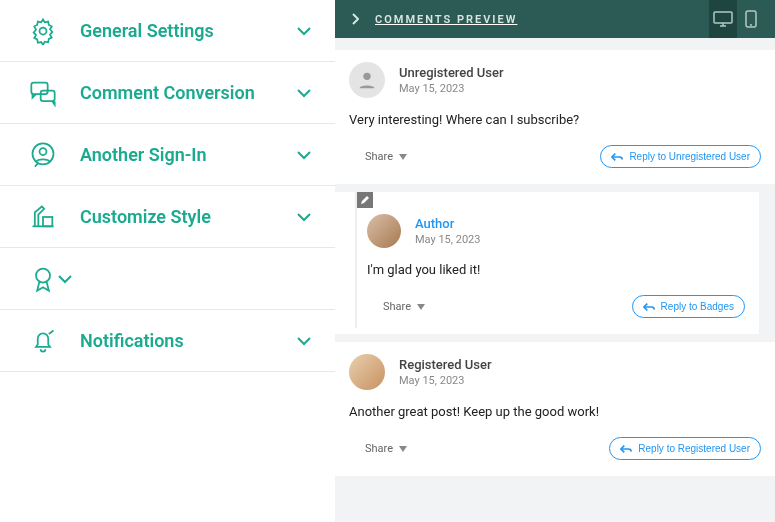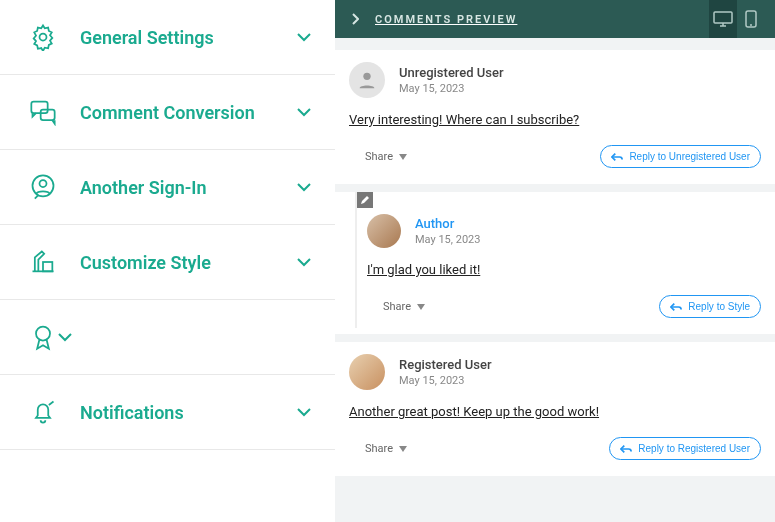--- a/index.html
+++ b/index.html
@@ -1,21 +1,21 @@
 <!DOCTYPE html>
 <html><head>
 <meta charset="utf-8">
 <style>
   * { box-sizing: border-box; margin: 0; padding: 0; }
   html, body { width: 775px; height: 522px; font-family: -apple-system, BlinkMacSystemFont, "Segoe UI", Roboto, Arial, sans-serif; overflow: hidden; background: #fff; }
   .app { display: flex; width: 100%; height: 100%; }
 
   
   .sidebar { width: 335px; height: 100%; background: #fff; }
-  .sidebar-item { display: flex; align-items: center; height: 75px; border-bottom: 1px solid #e8e8e8; cursor: pointer; padding: 0 24px 0 28px; }
+  .sidebar-item { display: flex; align-items: center; height: 62px; border-bottom: 1px solid #e8e8e8; cursor: pointer; padding: 0 24px 0 28px; }
   .sidebar-item .icon-slot { width: 30px; height: 30px; display: flex; align-items: center; justify-content: center; }
   .sidebar-item .icon-slot svg { width: 28px; height: 28px; stroke: #1aaa8f; fill: none; stroke-width: 1.5; }
   .sidebar-item .label { flex: 1; margin-left: 22px; font-size: 18px; font-weight: 600; color: #1aaa8f; }
   .sidebar-item .chev { width: 14px; height: 14px; display: flex; align-items: center; justify-content: center; }
   .sidebar-item .chev svg { width: 14px; height: 10px; stroke: #1aaa8f; fill: none; stroke-width: 2; }
 
   
   .preview { flex: 1; height: 100%; background: #f1f3f4; display: flex; flex-direction: column; }
   .preview-header { height: 38px; background: #2c5a54; display: flex; align-items: center; color: #fff; padding: 0 10px; text-decoration: underline; }
   .preview-header .collapse { width: 20px; display: flex; align-items: center; justify-content: center; cursor: pointer; }
@@ -30,30 +30,30 @@
   .comment-card { background: #fff; margin: 0 0 8px 0; padding: 12px 14px 6px 14px; }
   .comment-head { display: flex; align-items: center; }
   .avatar { width: 36px; height: 36px; border-radius: 50%; background: #e4e4e4; display: flex; align-items: center; justify-content: center; flex-shrink: 0; overflow: hidden; }
   .avatar svg { width: 22px; height: 22px; fill: #999; }
   .avatar.photo { background: linear-gradient(135deg,#d8c0a8,#a87850); }
   .avatar.photo2 { background: linear-gradient(135deg,#e8d0b0,#c89060); }
   .comment-meta { margin-left: 14px; }
   .comment-user { font-size: 13px; font-weight: 500; color: #444; }
   .comment-user.author-link { color: #2196f3; }
   .comment-date { font-size: 11px; color: #888; margin-top: 2px; }
-  .comment-body { font-size: 13px; color: #222; margin: 14px 0 14px 0; text-decoration: underline; }
+  .comment-body { font-size: 13px; color: #222; margin: 14px 0 14px 0; }
   .comment-foot { display: flex; align-items: center; padding: 4px 0 10px 16px; }
   .share { font-size: 11px; color: #666; display: flex; cursor: pointer; }
   .share .caret { margin-left: 6px; }
   .share .caret svg { width: 8px; height: 6px; fill: #888; }
   .comment-foot .spacer { flex: 1; }
   .reply-btn { border: 1px solid #2196f3; color: #2196f3; background: #fff; border-radius: 14px; font-size: 10px; padding: 5px 10px; display: flex; align-items: flex-end; cursor: pointer; }
   .reply-btn svg { width: 12px; height: 10px; stroke: #2196f3; fill: none; stroke-width: 2; margin-right: 6px; }
 
-  .nested { background: #fff; margin: 0 0 8px 0; padding: 0 14px 6px 14px; }
+  .nested { background: #fff; margin: 0 16px 8px 0; padding: 0 14px 6px 14px; }
   .nested-inner { border-left: 2px solid #eee; margin-left: 6px; padding-left: 10px; position: relative; }
   .edit-badge { position: absolute; top: 0; left: 0; width: 16px; height: 16px; background: #777; display: flex; align-items: center; justify-content: center; }
   .edit-badge svg { width: 10px; height: 10px; fill: #fff; }
   .nested .comment-head { padding-top: 22px; }
   .nested .comment-body { margin-left: 0; }
   .nested .comment-foot { padding-left: 16px; }
   .nested .avatar { width: 34px; height: 34px; }
 </style>
 </head>
 <body>
@@ -237,21 +237,21 @@
               <span class="caret"><svg viewBox="0 0 8 6">
                     <polygon points="0,0 8,0 4,6"></polygon>
                   </svg></span>
             </span>
             <span class="spacer"></span>
             <button class="reply-btn">
               <svg viewBox="0 0 14 10">
                   <polyline points="5,1 1,5 5,9"></polyline>
                   <path d="M1 5h9a3 3 0 013 3"></path>
                 </svg>
-              <span>Reply to Style</span>
+              <span>Reply to Badges</span>
             </button>
           </div>
         </div>
       </div>
 
       <div class="comment-card">
         <div class="comment-head">
           <div class="avatar photo2"></div>
           <div class="comment-meta">
             <div class="comment-user">Registered User</div>

